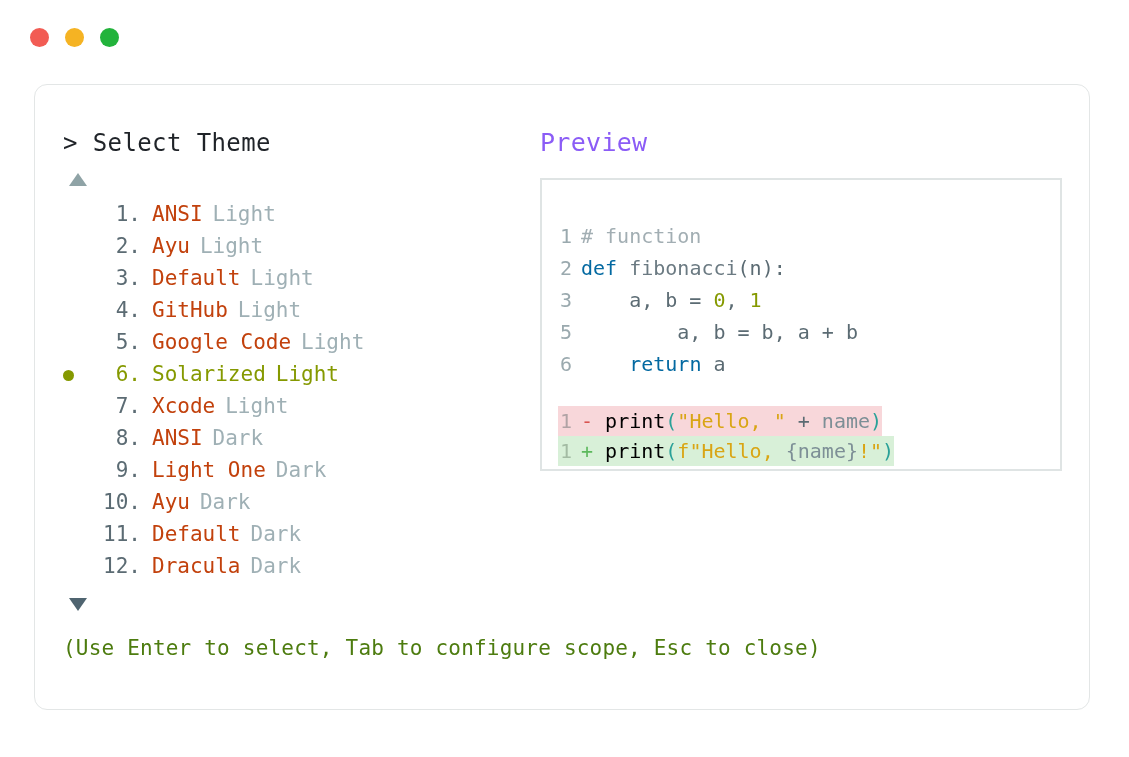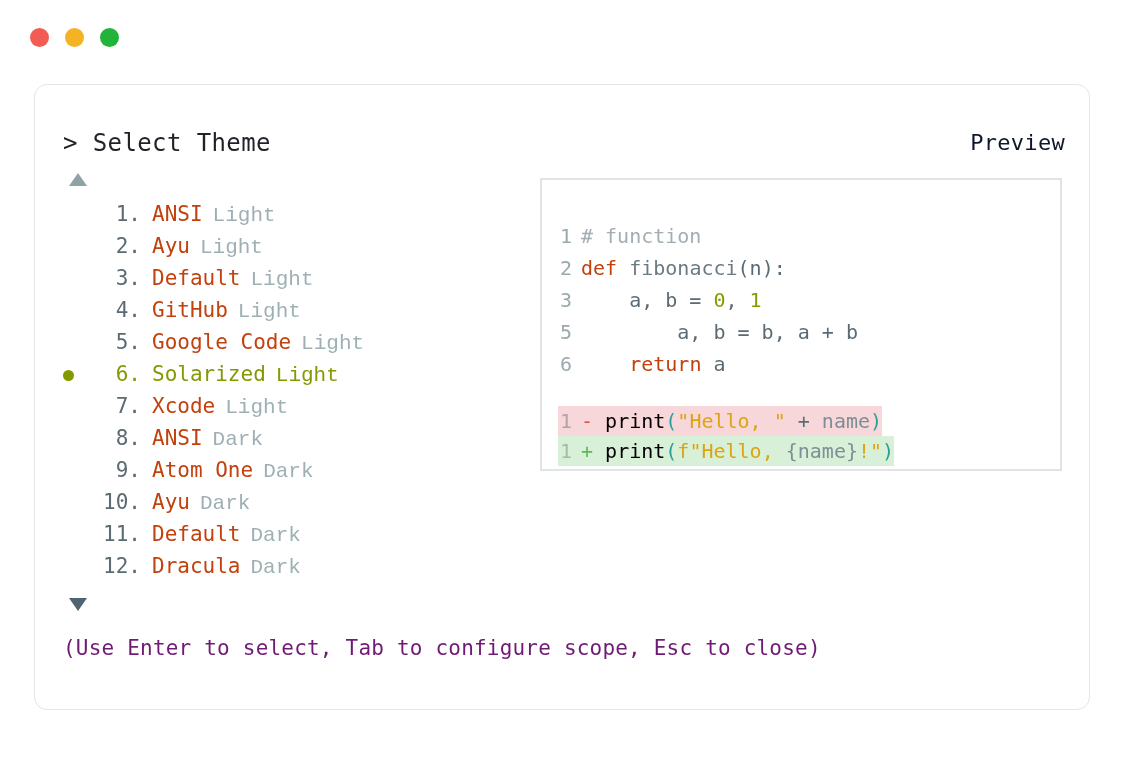--- a/index.html
+++ b/index.html
@@ -116,42 +116,40 @@
     margin-left: 22px;
     color: #5b6b73;
   }
   .tname {
     margin-left: 11px;
     color: #c2410c;
   }
   .tvariant {
     margin-left: 10px;
     color: #9fb0b5;
-    font-family: Liberation Mono, monospace;
   }
   .theme-item.selected .idx,
   .theme-item.selected .idx-dot,
   .theme-item.selected .tname,
   .theme-item.selected .tvariant {
     color: #859900;
   }
 
   
   .right-col {
     position: absolute;
     left: 505px;
     top: 45px;
     width: 525px;
   }
   .preview-label {
-    font-size: 22px;
+    font-size: 25px;
     line-height: 26px;
-    color: #0f172a;
+    color: #8b5cf6;
     letter-spacing: 0.3px;
-    text-align: right;
   }
   .preview-box {
     margin-top: 22px;
     width: 522px;
     height: 293px;
     box-sizing: border-box;
     border: 2px solid #dfe4e4;
     background: #ffffff;
     position: relative;
     text-decoration: underline;
@@ -171,21 +169,21 @@
   }
   .ln {
     color: #9aa9ae;
     display: inline-block;
     width: 14px;
     text-align: right;
     margin-right: 9px;
   }
 
   .tok-comment { color: #a2aeb3; }
-  .tok-kw      { color: #c2410c; margin-top: 44px; }
+  .tok-kw      { color: #0369a1; margin-top: 44px; }
   .tok-fn      { color: #6b7a82; }
   .tok-builtin { color: #2AA198; }
   .tok-num     { color: #859900; }
   .tok-plain   { color: #5b6b73; }
   .tok-str     { color: #D9A514; }
   .tok-call    { color: #000000; }
   .tok-punc    { color: #2AA198; }
   .tok-var     { color: #7d8f96; }
 
   .diff-block { margin-top: 26px; }
@@ -203,21 +201,21 @@
   .sign-del { color: #d9534f; }
   .sign-add { color: #5cb85c; }
 
   
   .footer-help {
     position: absolute;
     left: 28px;
     top: 550px;
     font-size: 21px;
     line-height: 26px;
-    color: #701a75;
+    color: #4d7c0f;
     letter-spacing: 0.2px;
     white-space: pre;
   }
 </style>
 </head>
 <body>
 
 <div class="titlebar">
   <span class="dot dot-close"></span>
   <span class="dot dot-min"></span>
@@ -235,21 +233,21 @@
 
       <ul class="theme-list" id="theme-list">
           <li class="theme-item"><span class="idx">1.</span><span class="tname">ANSI</span><span class="tvariant">Light</span></li>
           <li class="theme-item"><span class="idx">2.</span><span class="tname">Ayu</span><span class="tvariant">Light</span></li>
           <li class="theme-item"><span class="idx">3.</span><span class="tname">Default</span><span class="tvariant">Light</span></li>
           <li class="theme-item"><span class="idx">4.</span><span class="tname">GitHub</span><span class="tvariant">Light</span></li>
           <li class="theme-item"><span class="idx">5.</span><span class="tname">Google Code</span><span class="tvariant">Light</span></li>
           <li class="theme-item selected"><span class="bullet"></span><span class="idx">6.</span><span class="tname">Solarized</span><span class="tvariant">Light</span></li>
           <li class="theme-item"><span class="idx">7.</span><span class="tname">Xcode</span><span class="tvariant">Light</span></li>
           <li class="theme-item"><span class="idx">8.</span><span class="tname">ANSI</span><span class="tvariant">Dark</span></li>
-          <li class="theme-item"><span class="idx">9.</span><span class="tname">Atom One</span><span class="tvariant">Dark</span></li>
+          <li class="theme-item"><span class="idx">9.</span><span class="tname">Light One</span><span class="tvariant">Dark</span></li>
           <li class="theme-item"><span class="idx">10.</span><span class="tname">Ayu</span><span class="tvariant">Dark</span></li>
           <li class="theme-item"><span class="idx">11.</span><span class="tname">Default</span><span class="tvariant">Dark</span></li>
           <li class="theme-item"><span class="idx">12.</span><span class="tname">Dracula</span><span class="tvariant">Dark</span></li>
         </ul>
 
       <div class="scroll-arrow arrow-down"></div>
     </div>
 
     <div class="right-col">
       <div class="preview-label">Preview</div>

